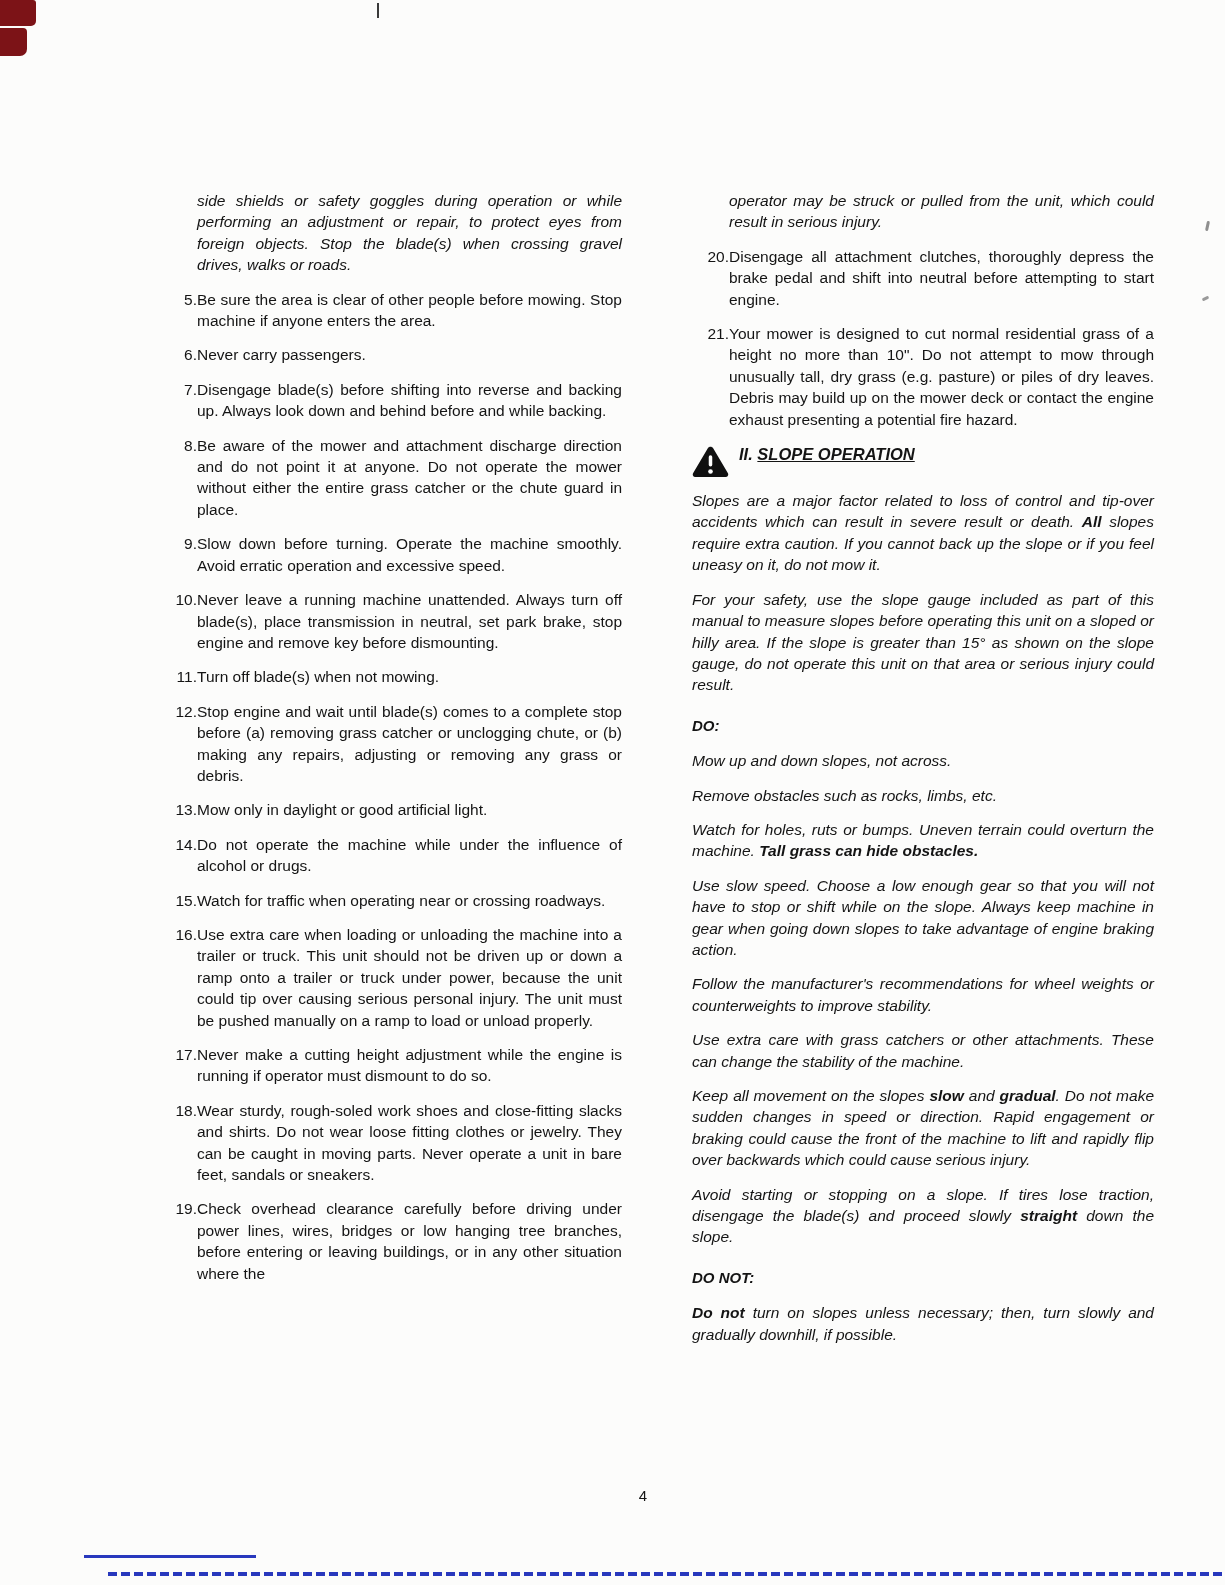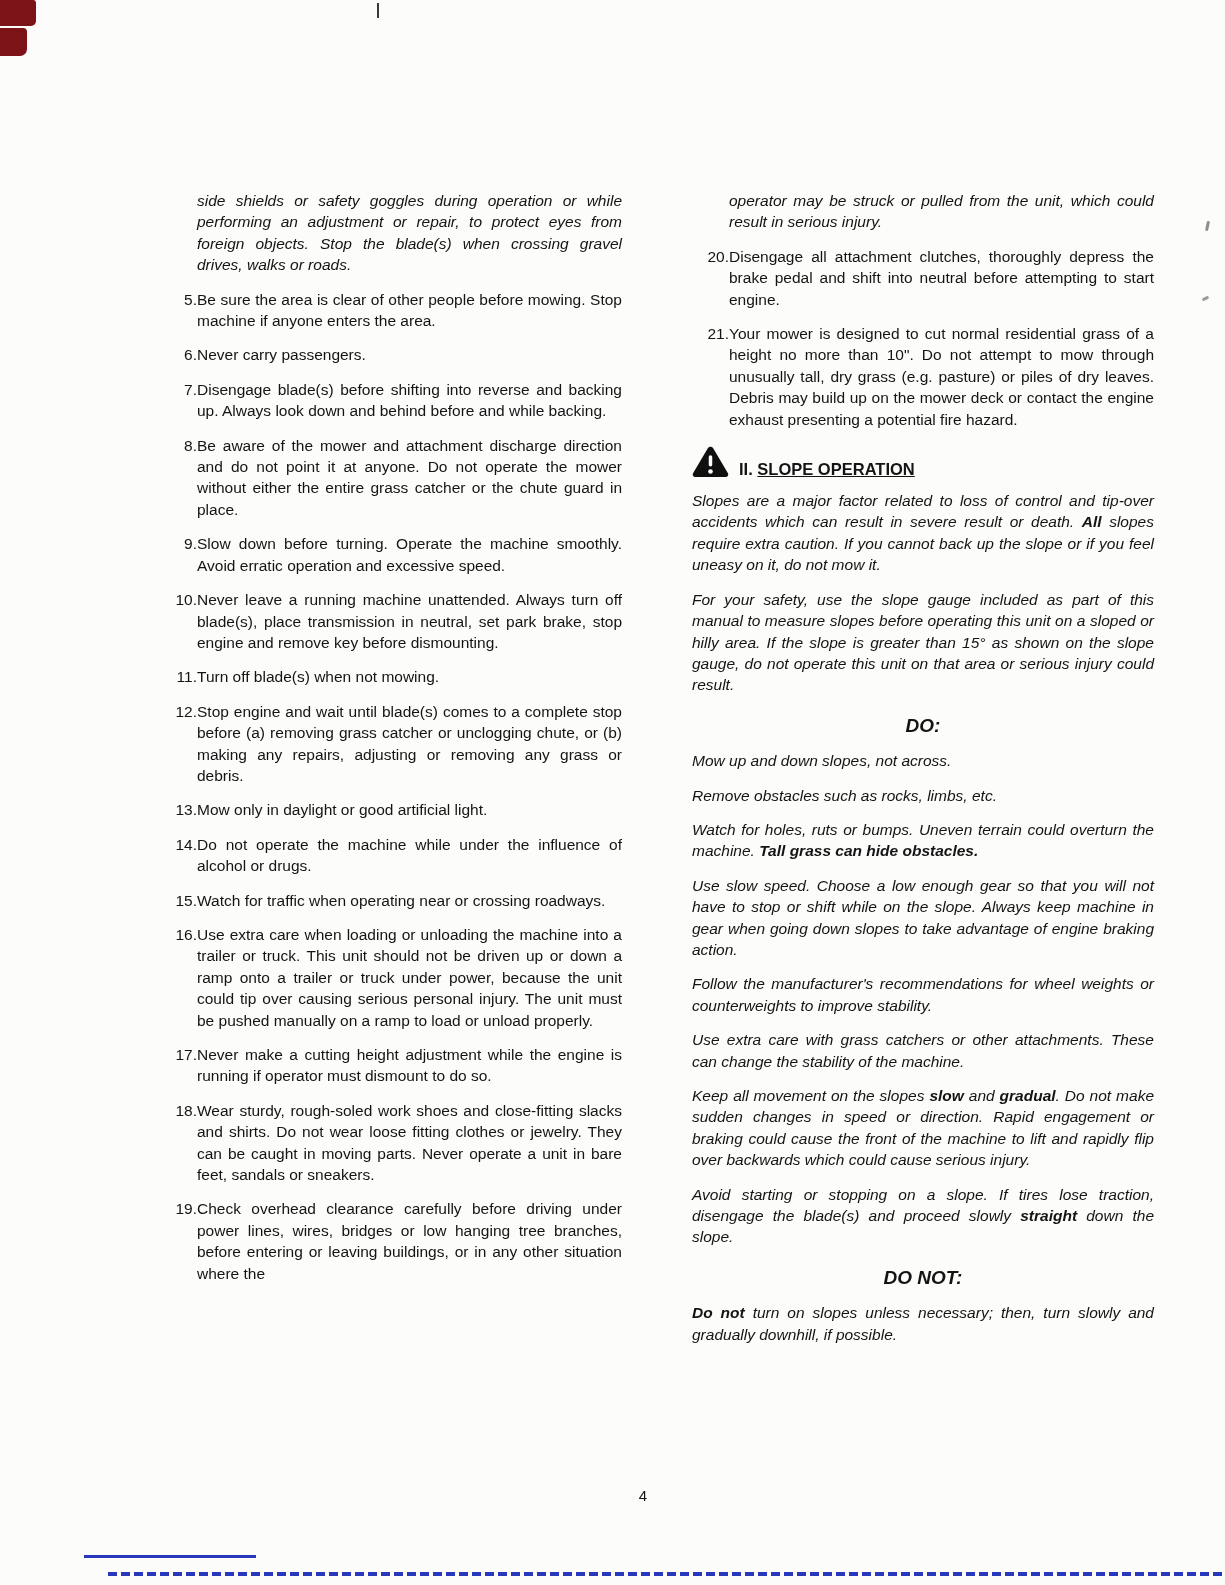--- a/index.html
+++ b/index.html
@@ -24,30 +24,31 @@
   p, h3 { margin: 0; font-style: italic; }
   b { font-weight: bold; }
 
   .lead { margin: 0 0 13px 37px; }
   .item { display: flex; margin-bottom: 13px; }
   .item .num { flex: 0 0 37px; text-align: right; }
   .item .body { flex: 1; text-align: justify; }
   .para { margin-bottom: 13px; }
 
   .slope-heading {
-    display: flex; align-items: flex-end; gap: 10px;
+    display: flex; gap: 10px;
     margin: 15px 0 12px 0;
     font-weight: bold; font-size: 16.5px; line-height: 1.1;
     text-align: left;
+    font-style: italic;
   }
   .slope-heading .htitle { text-decoration: underline; }
   .warn-icon { line-height: 0; display: inline-block; }
 
   .subhead {
-    text-align: center; font-weight: bold; font-size: 19px;
+    font-weight: bold; font-size: 15px;
     margin: 19px 0 14px 0;
   }
 
   .page-number {
     position: absolute; top: 1487px; left: 160px; width: 966px;
     text-align: center; font-size: 15px;
   }
 
   
   .red-block-a {

